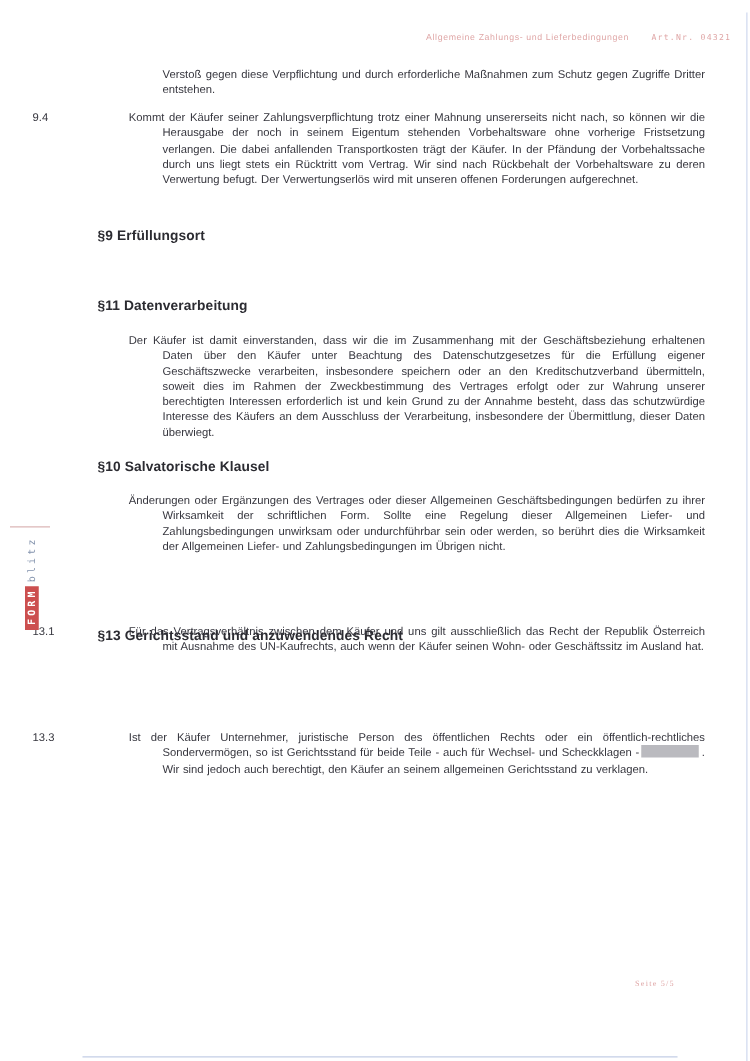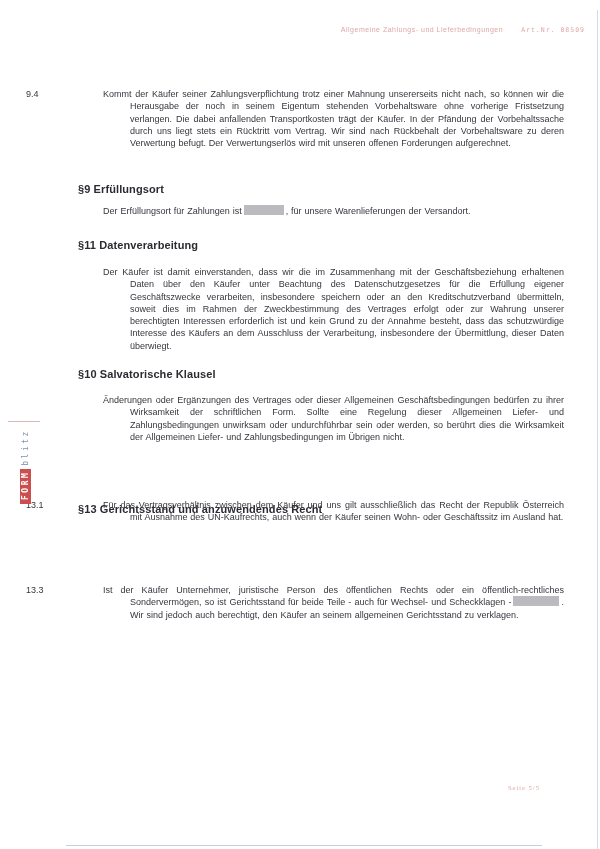--- a/index.html
+++ b/index.html
@@ -64,32 +64,30 @@
   
   .scan-bottom { position:absolute; left:66px; top:845px; width:476px; height:1px; background:#b9c5e2; opacity:0.85; }
   .scan-right  { position:absolute; right:2px; top:10px; bottom:0; width:1px; background:#c9d4ec; opacity:0.85; }
 </style>
 </head>
 <body>
 
 <div class="page">
 
   <div class="header">
-    <span>Allgemeine Zahlungs- und Lieferbedingungen</span><span class="artno">Art.Nr. 08509</span>
+    <span>Allgemeine Zahlungs- und Lieferbedingungen</span><span class="artno">Art.Nr. 04321</span>
   </div>
 
+  <div class="para" style="top:53px;">Verstoß gegen diese Verpflichtung und durch erforderliche Maßnahmen zum Schutz gegen Zugriffe Dritter entstehen.</div>
 
   <div class="para numbered" style="top:88px;">
     <span class="pnum">9.4</span><span>Kommt der Käufer seiner Zahlungsverpflichtung trotz einer Mahnung unsererseits nicht nach, so können wir die Herausgabe der noch in seinem Eigentum stehenden Vorbehaltsware ohne vorherige Fristsetzung verlangen. Die dabei anfallenden Transportkosten trägt der Käufer. In der Pfändung der Vorbehaltssache durch uns liegt stets ein Rücktritt vom Vertrag. Wir sind nach Rückbehalt der Vorbehaltsware zu deren Verwertung befugt. Der Verwertungserlös wird mit unseren offenen Forderungen aufgerechnet.</span>
   </div>
 
   <div class="sec-heading" style="top:183px;">§9 Erfüllungsort</div>
-  <div class="para hang" style="top:205px;">
-    <span>Der Erfüllungsort für Zahlungen ist</span><span class="redact r40"></span><span>, für unsere Warenlieferungen der Versandort.</span>
-  </div>
 
   <div class="sec-heading" style="top:239px;">§11 Datenverarbeitung</div>
   <div class="para hang" style="top:266px;">Der Käufer ist damit einverstanden, dass wir die im Zusammenhang mit der Geschäftsbeziehung erhaltenen Daten über den Käufer unter Beachtung des Datenschutzgesetzes für die Erfüllung eigener Geschäftszwecke verarbeiten, insbesondere speichern oder an den Kreditschutzverband übermitteln, soweit dies im Rahmen der Zweckbestimmung des Vertrages erfolgt oder zur Wahrung unserer berechtigten Interessen erforderlich ist und kein Grund zu der Annahme besteht, dass das schutzwürdige Interesse des Käufers an dem Ausschluss der Verarbeitung, insbesondere der Übermittlung, dieser Daten überwiegt.</div>
 
   <div class="sec-heading" style="top:368px;">§10 Salvatorische Klausel</div>
   <div class="para hang" style="top:394px;">Änderungen oder Ergänzungen des Vertrages oder dieser Allgemeinen Geschäftsbedingungen bedürfen zu ihrer Wirksamkeit der schriftlichen Form. Sollte eine Regelung dieser Allgemeinen Liefer- und Zahlungsbedingungen unwirksam oder undurchführbar sein oder werden, so berührt dies die Wirksamkeit der Allgemeinen Liefer- und Zahlungsbedingungen im Übrigen nicht.</div>
 
   <div class="sec-heading" style="top:503px;">§13 Gerichtsstand und anzuwendendes Recht</div>
 
   <div class="para numbered" style="top:499px;">

